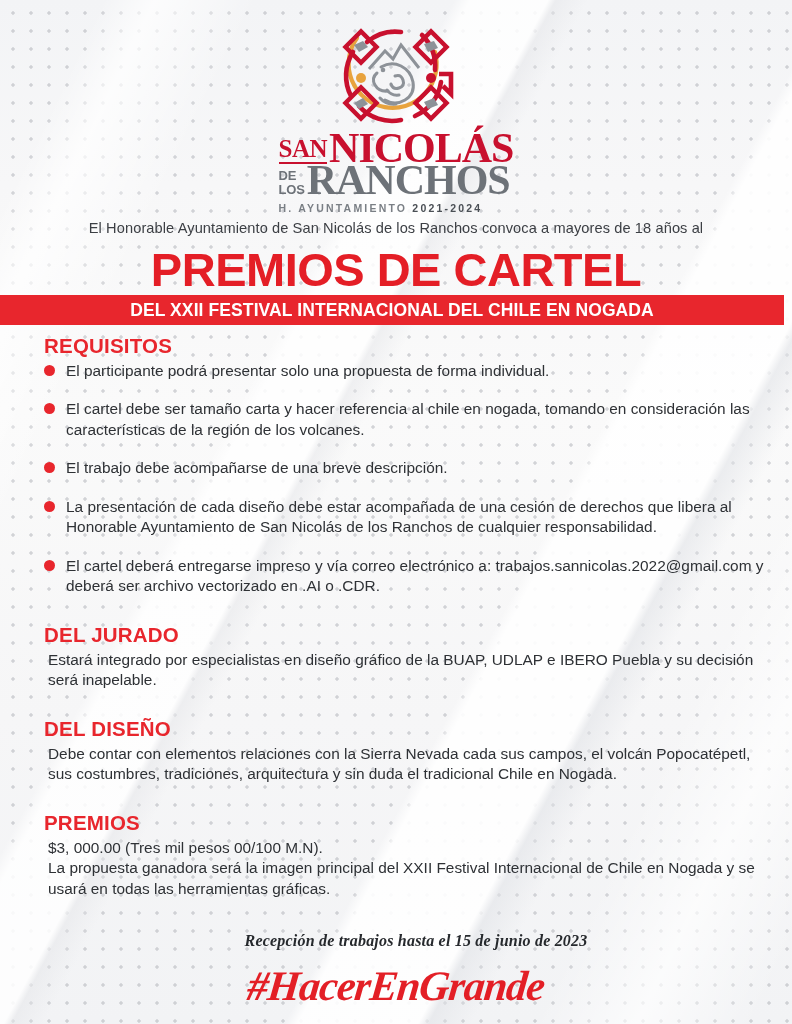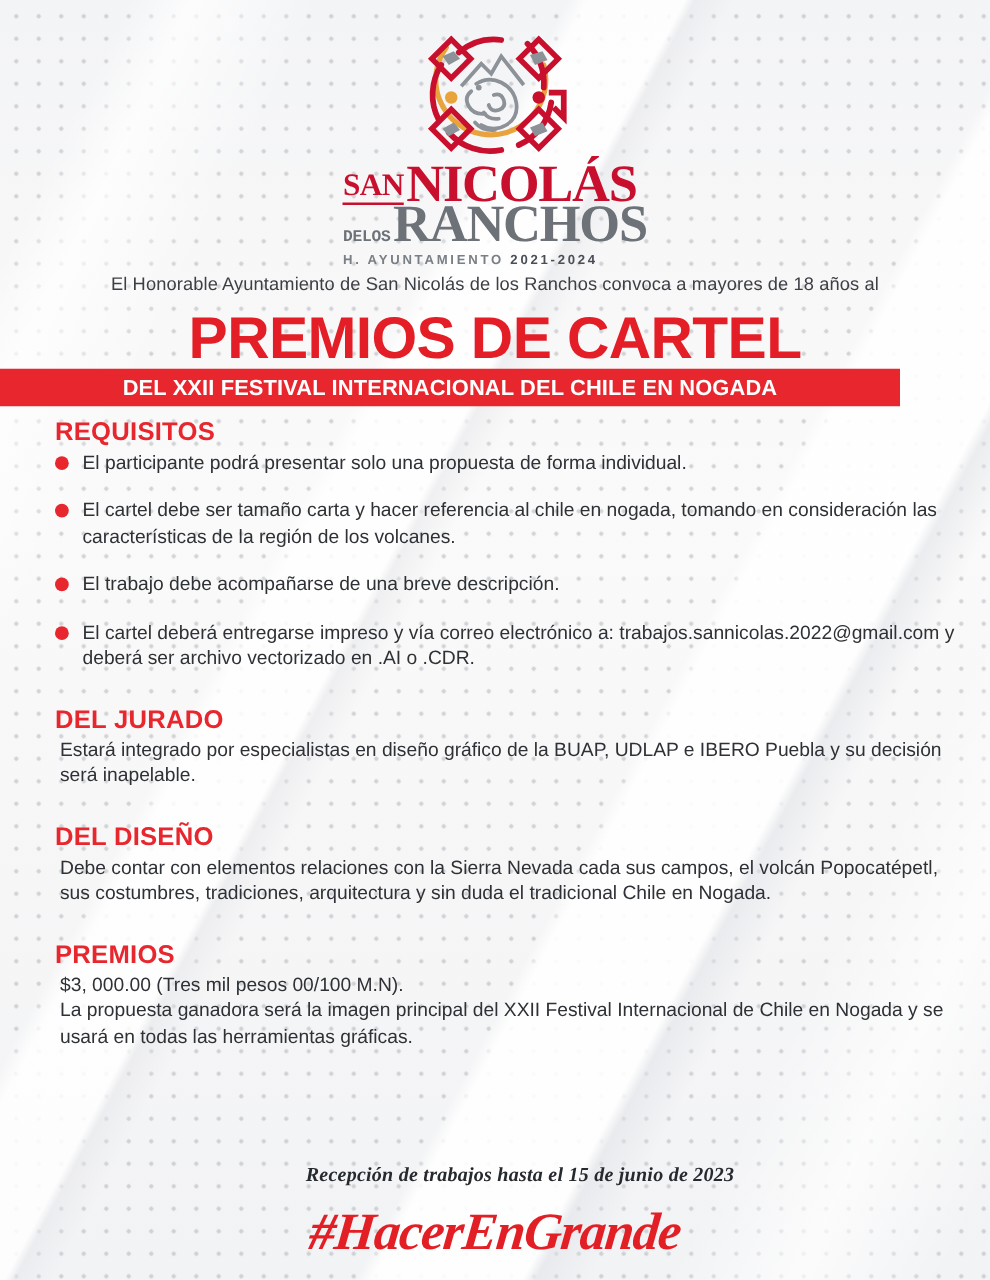--- a/index.html
+++ b/index.html
@@ -66,23 +66,23 @@
     font-family:"Liberation Serif", serif;
     position:relative;top:-3px;
     border-bottom:2px solid #c8102e;padding-bottom:1px;
   }
   .lt-nicolas{
     color:#c8102e;font-weight:bold;font-size:42px;letter-spacing:-1px;
     font-family:"Liberation Serif", serif;margin-left:2px;line-height:.88;
   }
   .lt-row2{display:flex;align-items:flex-end;margin-top:-5px;}
   .lt-delos{
-    display:flex;align-items:flex-start;
+    display:flex;flex-direction:column;align-items:flex-start;
     color:#6d7278;font-weight:bold;font-size:13px;line-height:1.02;
-    font-family:Liberation Mono, monospace;margin-bottom:3px;letter-spacing:-.2px;
+    font-family:Liberation Sans, sans-serif;margin-bottom:3px;letter-spacing:-.2px;
   }
   .lt-ranchos{
     color:#6d7278;font-weight:bold;font-size:42px;letter-spacing:-1px;
     font-family:"Liberation Serif", serif;margin-left:2px;line-height:.88;
   }
   .lt-ayto{
     margin-top:4px;font-size:10.5px;letter-spacing:2.2px;color:#7a7f85;font-weight:bold;
     font-family:"Liberation Sans", sans-serif;
   }
   .lt-ayto b{color:#4a4f55;}
@@ -91,21 +91,21 @@
   .convoca{
     position:absolute;top:220px;left:0;right:0;text-align:center;
     font-size:14.6px;color:#3c3f44;letter-spacing:.1px;
   }
   .title{
     position:absolute;top:242px;left:0;right:0;text-align:center;
     font-size:47px;font-weight:bold;color:#e41e26;letter-spacing:-.5px;
     font-family:"Liberation Sans", sans-serif;
   }
   .redbar{
-    position:absolute;top:295px;left:0;width:720px;height:30px;
+    position:absolute;top:295px;left:0;width:784px;height:30px;
     background:#e8262d;
     display:flex;align-items:center;justify-content:center;
   }
   .redbar span{
     color:#ffffff;font-weight:bold;font-size:17.5px;letter-spacing:.1px;
   }
 
   
   .content{position:absolute;top:334px;left:44px;width:730px;}
   .sec-head{
@@ -211,20 +211,21 @@
     <span>DEL XXII FESTIVAL INTERNACIONAL DEL CHILE EN NOGADA</span>
   </div>
 
   <div class="content">
 
     <h2 class="sec-head">REQUISITOS</h2>
     <ul class="bullets">
       <li>El participante podrá presentar solo una propuesta de forma individual.</li>
       <li>El cartel debe ser tamaño carta y hacer referencia al chile en nogada, tomando en consideración las características de la región de los volcanes.</li>
       <li>El trabajo debe acompañarse de una breve descripción.</li>
+      <li>La presentación de cada diseño debe estar acompañada de una cesión de derechos que libera al Honorable  Ayuntamiento de San Nicolás de los Ranchos de cualquier responsabilidad.</li>
       <li>El cartel deberá entregarse impreso y vía correo electrónico a: trabajos.sannicolas.2022@gmail.com y  deberá ser archivo vectorizado en .AI o .CDR.</li>
     </ul>
 
     <h2 class="sec-head spaced">DEL JURADO</h2>
     <p class="para">Estará integrado por especialistas en diseño gráfico de la BUAP, UDLAP e IBERO Puebla y su decisión será inapelable.</p>
 
     <h2 class="sec-head spaced">DEL DISEÑO</h2>
     <p class="para"> Debe contar con elementos relaciones con la Sierra Nevada cada sus campos, el volcán Popocatépetl, sus costumbres, tradiciones, arquitectura y sin duda el tradicional Chile en Nogada.</p>
 
     <h2 class="sec-head spaced">PREMIOS</h2>

